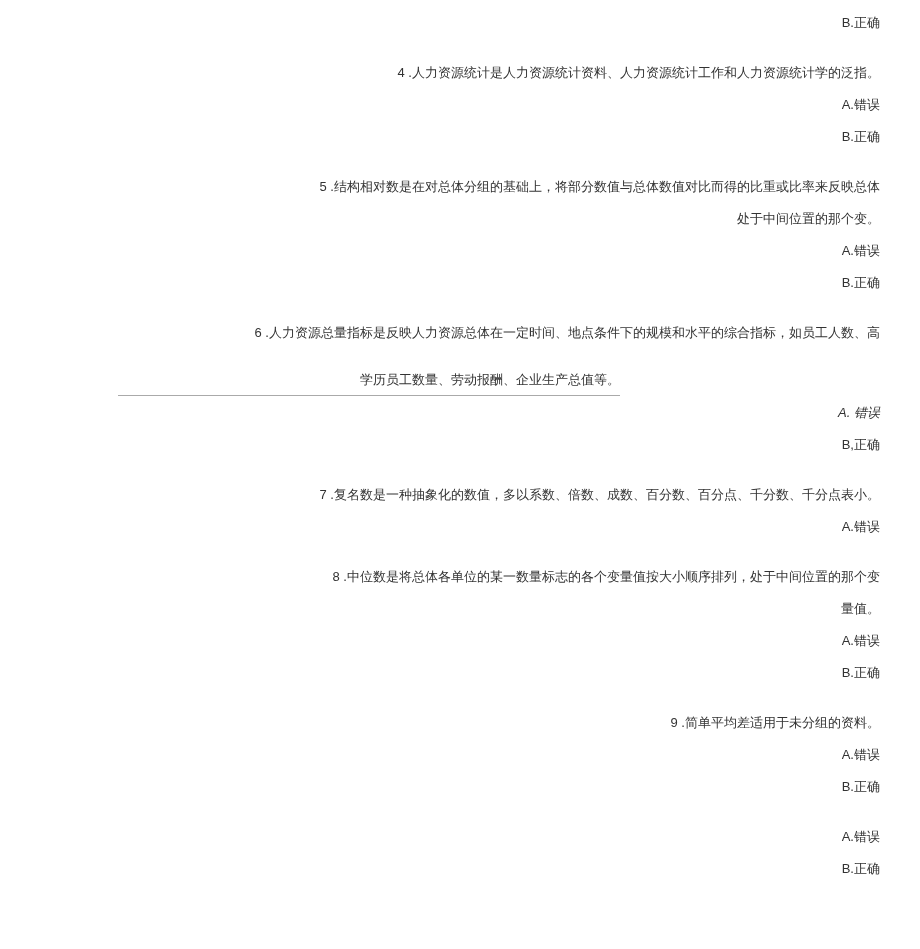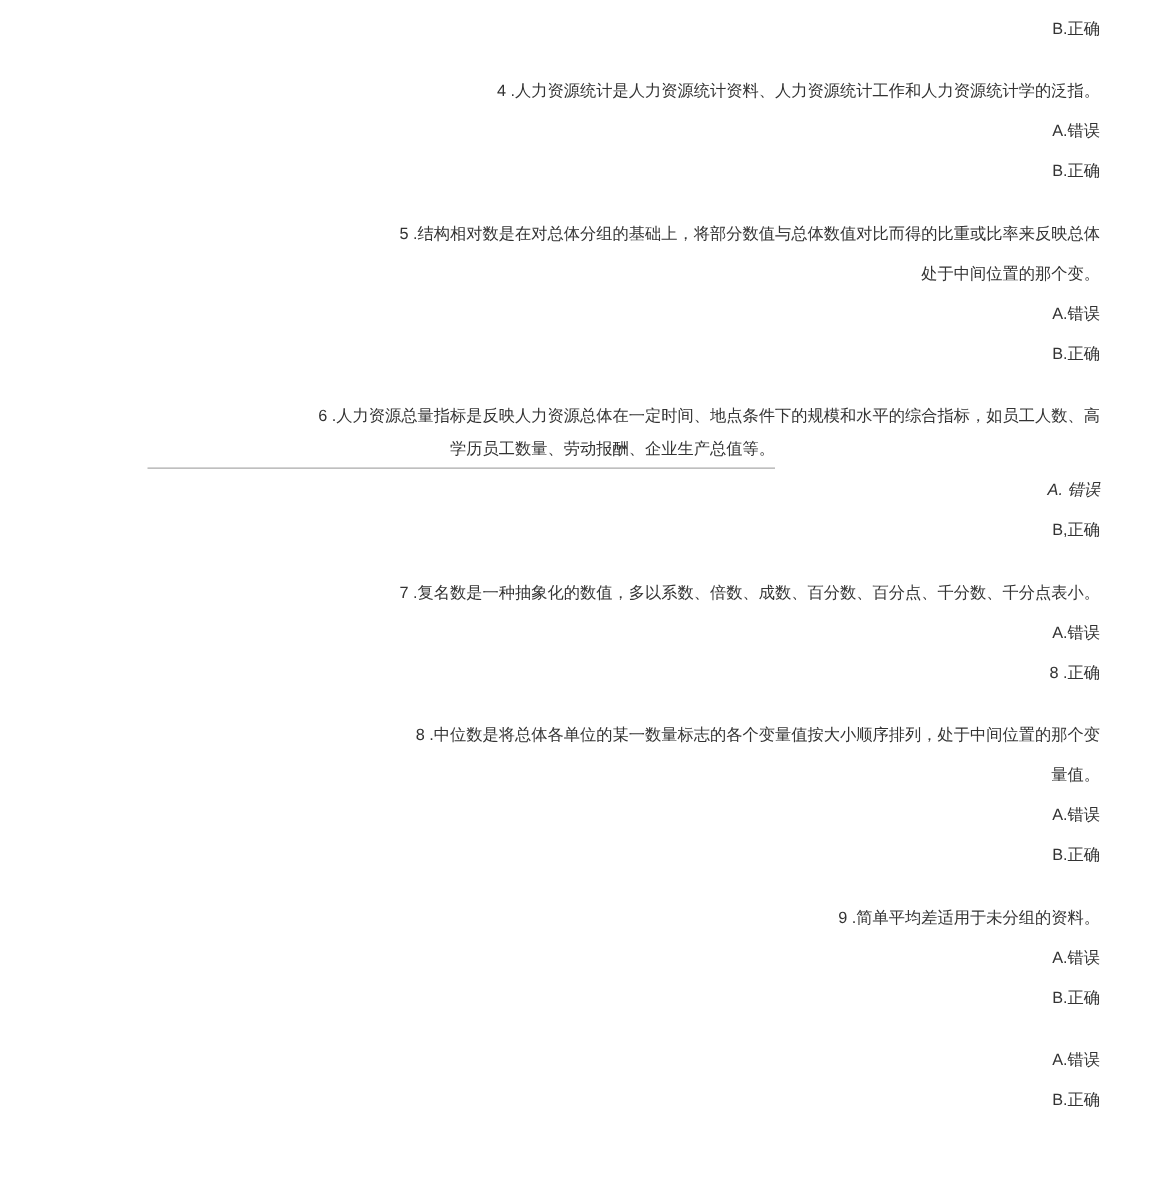--- a/index.html
+++ b/index.html
@@ -35,20 +35,21 @@
       margin-bottom: 4px;
     }
     .q6-line1 {
       line-height: 2;
     }
     .q6-line2-wrap {
       border-bottom: 1px solid #aaa;
       line-height: 2;
       padding-bottom: 2px;
       margin-right: 260px;
+      margin-top: 21px;
     }
     .italiclike {
       font-style: italic;
     }
   </style>
 </head>
 <body>
 
 <div id="content">
     <div class="option">B.正确</div>
@@ -64,21 +65,20 @@
     <div class="spacer"></div>
     <div class="q6-container">
       <div class="q6-line1">6 .人力资源总量指标是反映人力资源总体在一定时间、地点条件下的规模和水平的综合指标，如员工人数、高</div>
       <div class="q6-line2-wrap">学历员工数量、劳动报酬、企业生产总值等。</div>
     </div>
     <div class="option"><span class="italiclike">A. 错误</span></div>
     <div class="option">B,正确</div>
     <div class="spacer"></div>
     <div class="question-text">7 .复名数是一种抽象化的数值，多以系数、倍数、成数、百分数、百分点、千分数、千分点表小。</div>
     <div class="option">A.错误</div>
-    <div class="option">8 .正确</div>
     <div class="spacer"></div>
     <div class="question-text">8 .中位数是将总体各单位的某一数量标志的各个变量值按大小顺序排列，处于中间位置的那个变</div>
     <div class="question-text">量值。</div>
     <div class="option">A.错误</div>
     <div class="option">B.正确</div>
     <div class="spacer"></div>
     <div class="question-text">9 .简单平均差适用于未分组的资料。</div>
     <div class="option">A.错误</div>
     <div class="option">B.正确</div>
     <div class="spacer"></div>

